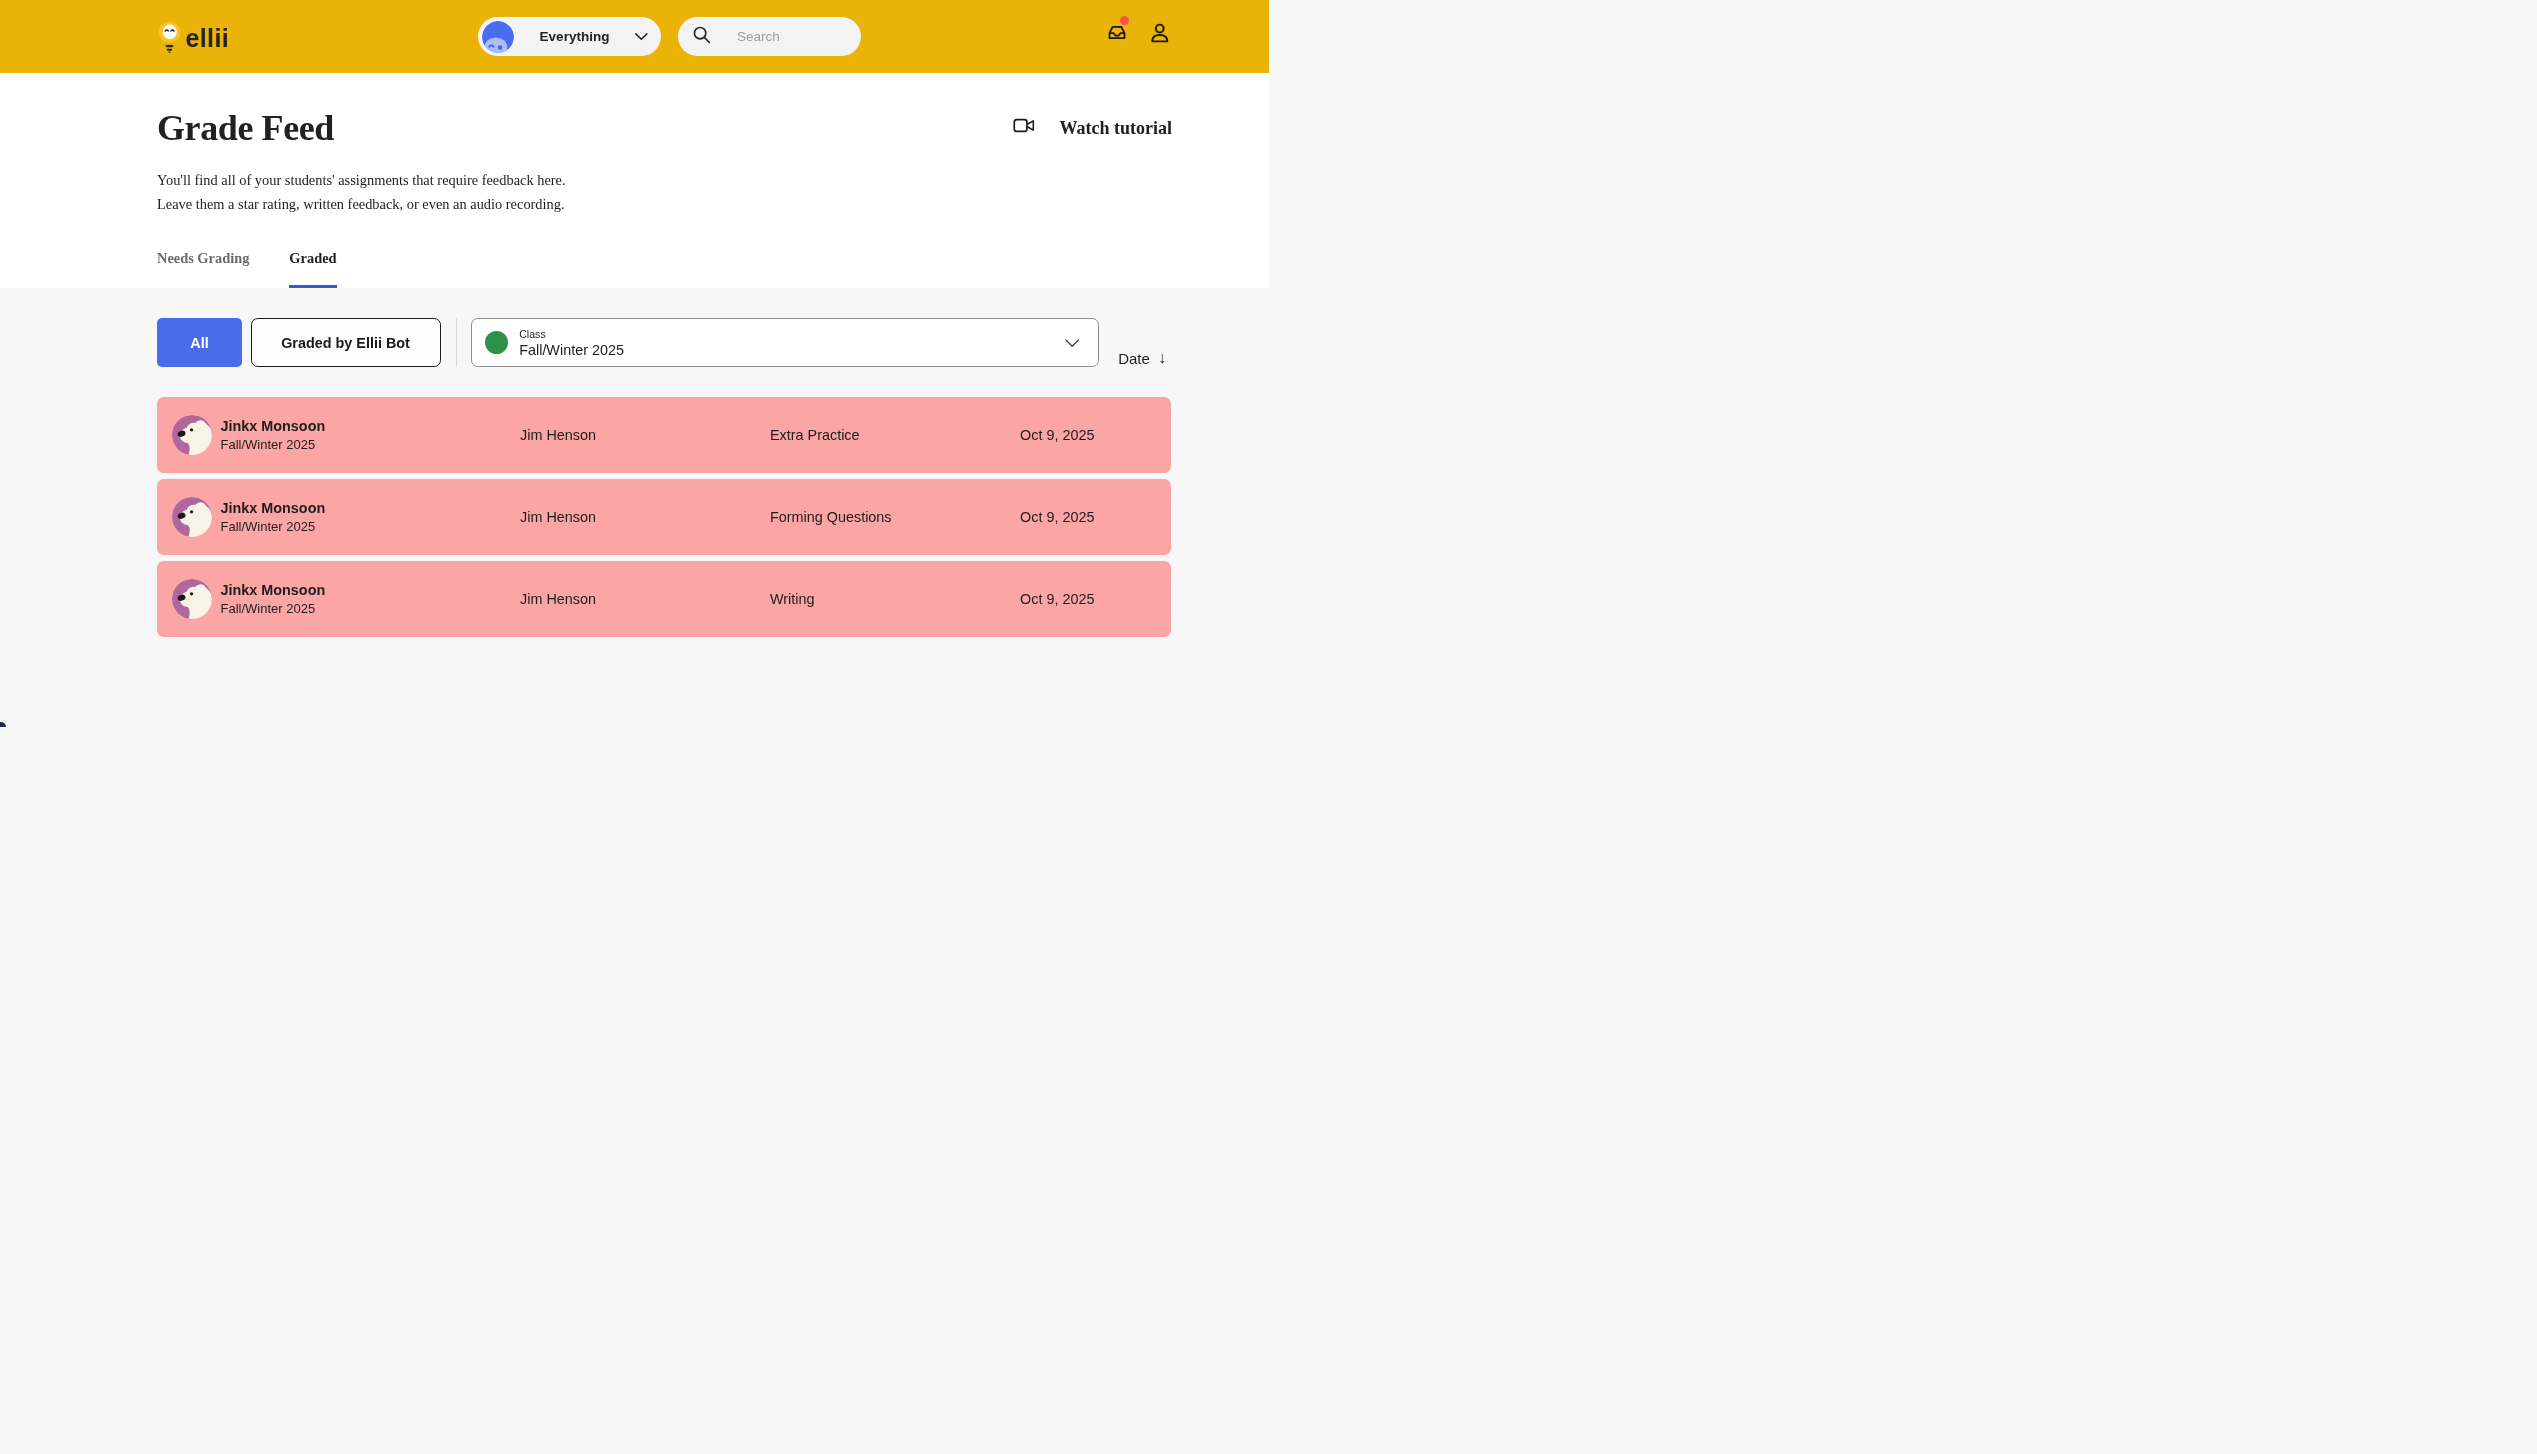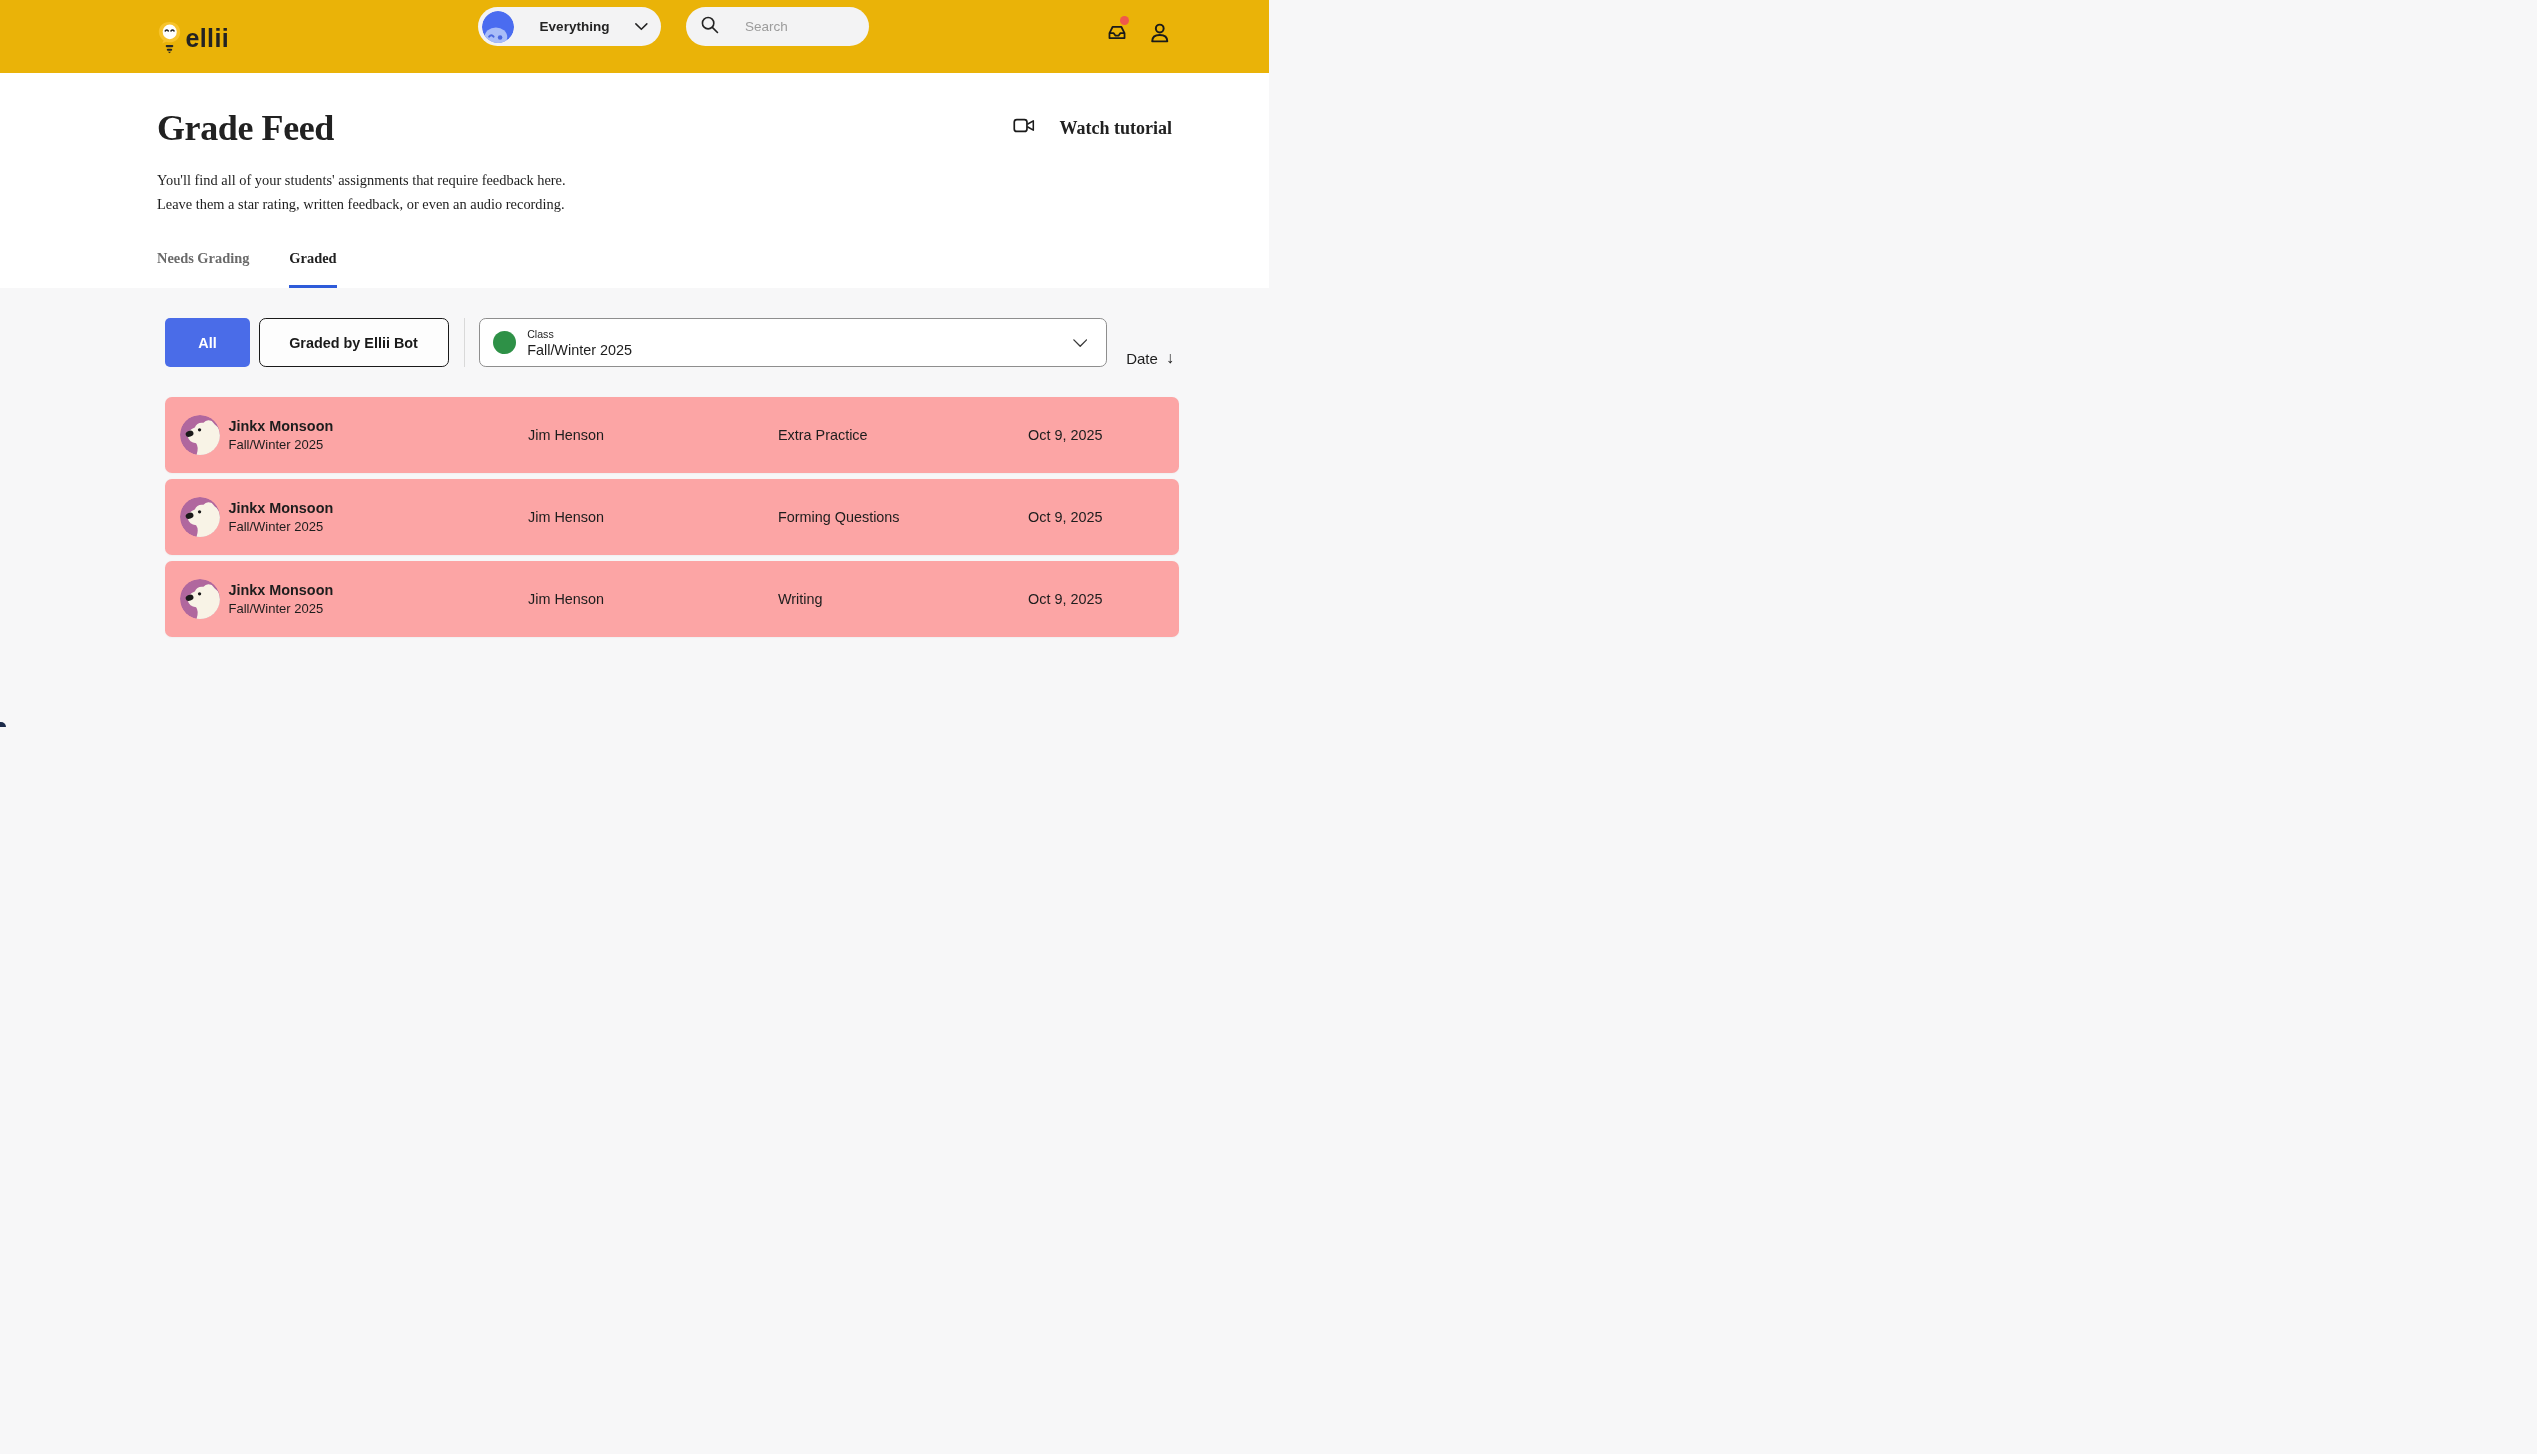--- a/index.html
+++ b/index.html
@@ -22,22 +22,22 @@
   .logo {
     position: absolute;
     left: 157px; top: 20px;
     display: flex; align-items: center; gap: 3.4px;
   }
   .logo-text {
     font-size: 25px; font-weight: 700; color: #232323; letter-spacing: 0.4px;
   }
   .header-center {
     position: absolute;
-    left: 478px; top: 7px;
-    display: flex; gap: 25px;
+    left: 478px; top: 17px;
+    display: flex; gap: 17px;
   }
   .scope-pill {
     display: flex; align-items: center;
     width: 183px; height: 39px;
     background: #f3f3f4; border: none; border-radius: 19.5px;
     padding: 0 13.5px 0 4.2px; cursor: pointer;
     font-family: inherit;
   }
   .scope-avatar { width: 32px; height: 32px; flex: 0 0 auto; }
   .scope-label {
@@ -83,21 +83,21 @@
   .desc { margin-top: 18.6px; font-size: 14.4px; line-height: 24px; color: #1d1d1d; }
   .tabs { margin-top: 34px; display: flex; gap: 40px; }
   .tab {
     background: none; border: none; padding: 0 0 18.6px 0; cursor: pointer;
     font-family: inherit; font-size: 14.4px; font-weight: 700; color: #6a6a6a;
     border-bottom: 3.4px solid transparent;
   }
   .tab.active { color: #212121; border-bottom-color: #2e5bd9; }
 
   
-  main { background: #f7f7f8; padding: 30px 0 68px 8px; }
+  main { background: #f7f7f8; padding: 30px 0 68px 0; }
   .main-inner { margin-left: 157px; width: 1014px; }
 
   .filters { display: flex; align-items: stretch; height: 49px; }
   .btn-all {
     width: 85px; border: none; border-radius: 5px;
     background: #4a6ce8; color: #ffffff;
     font-family: inherit; font-size: 14.4px; font-weight: 700; cursor: pointer;
   }
   .btn-bot {
     margin-left: 8.5px; width: 190px;

